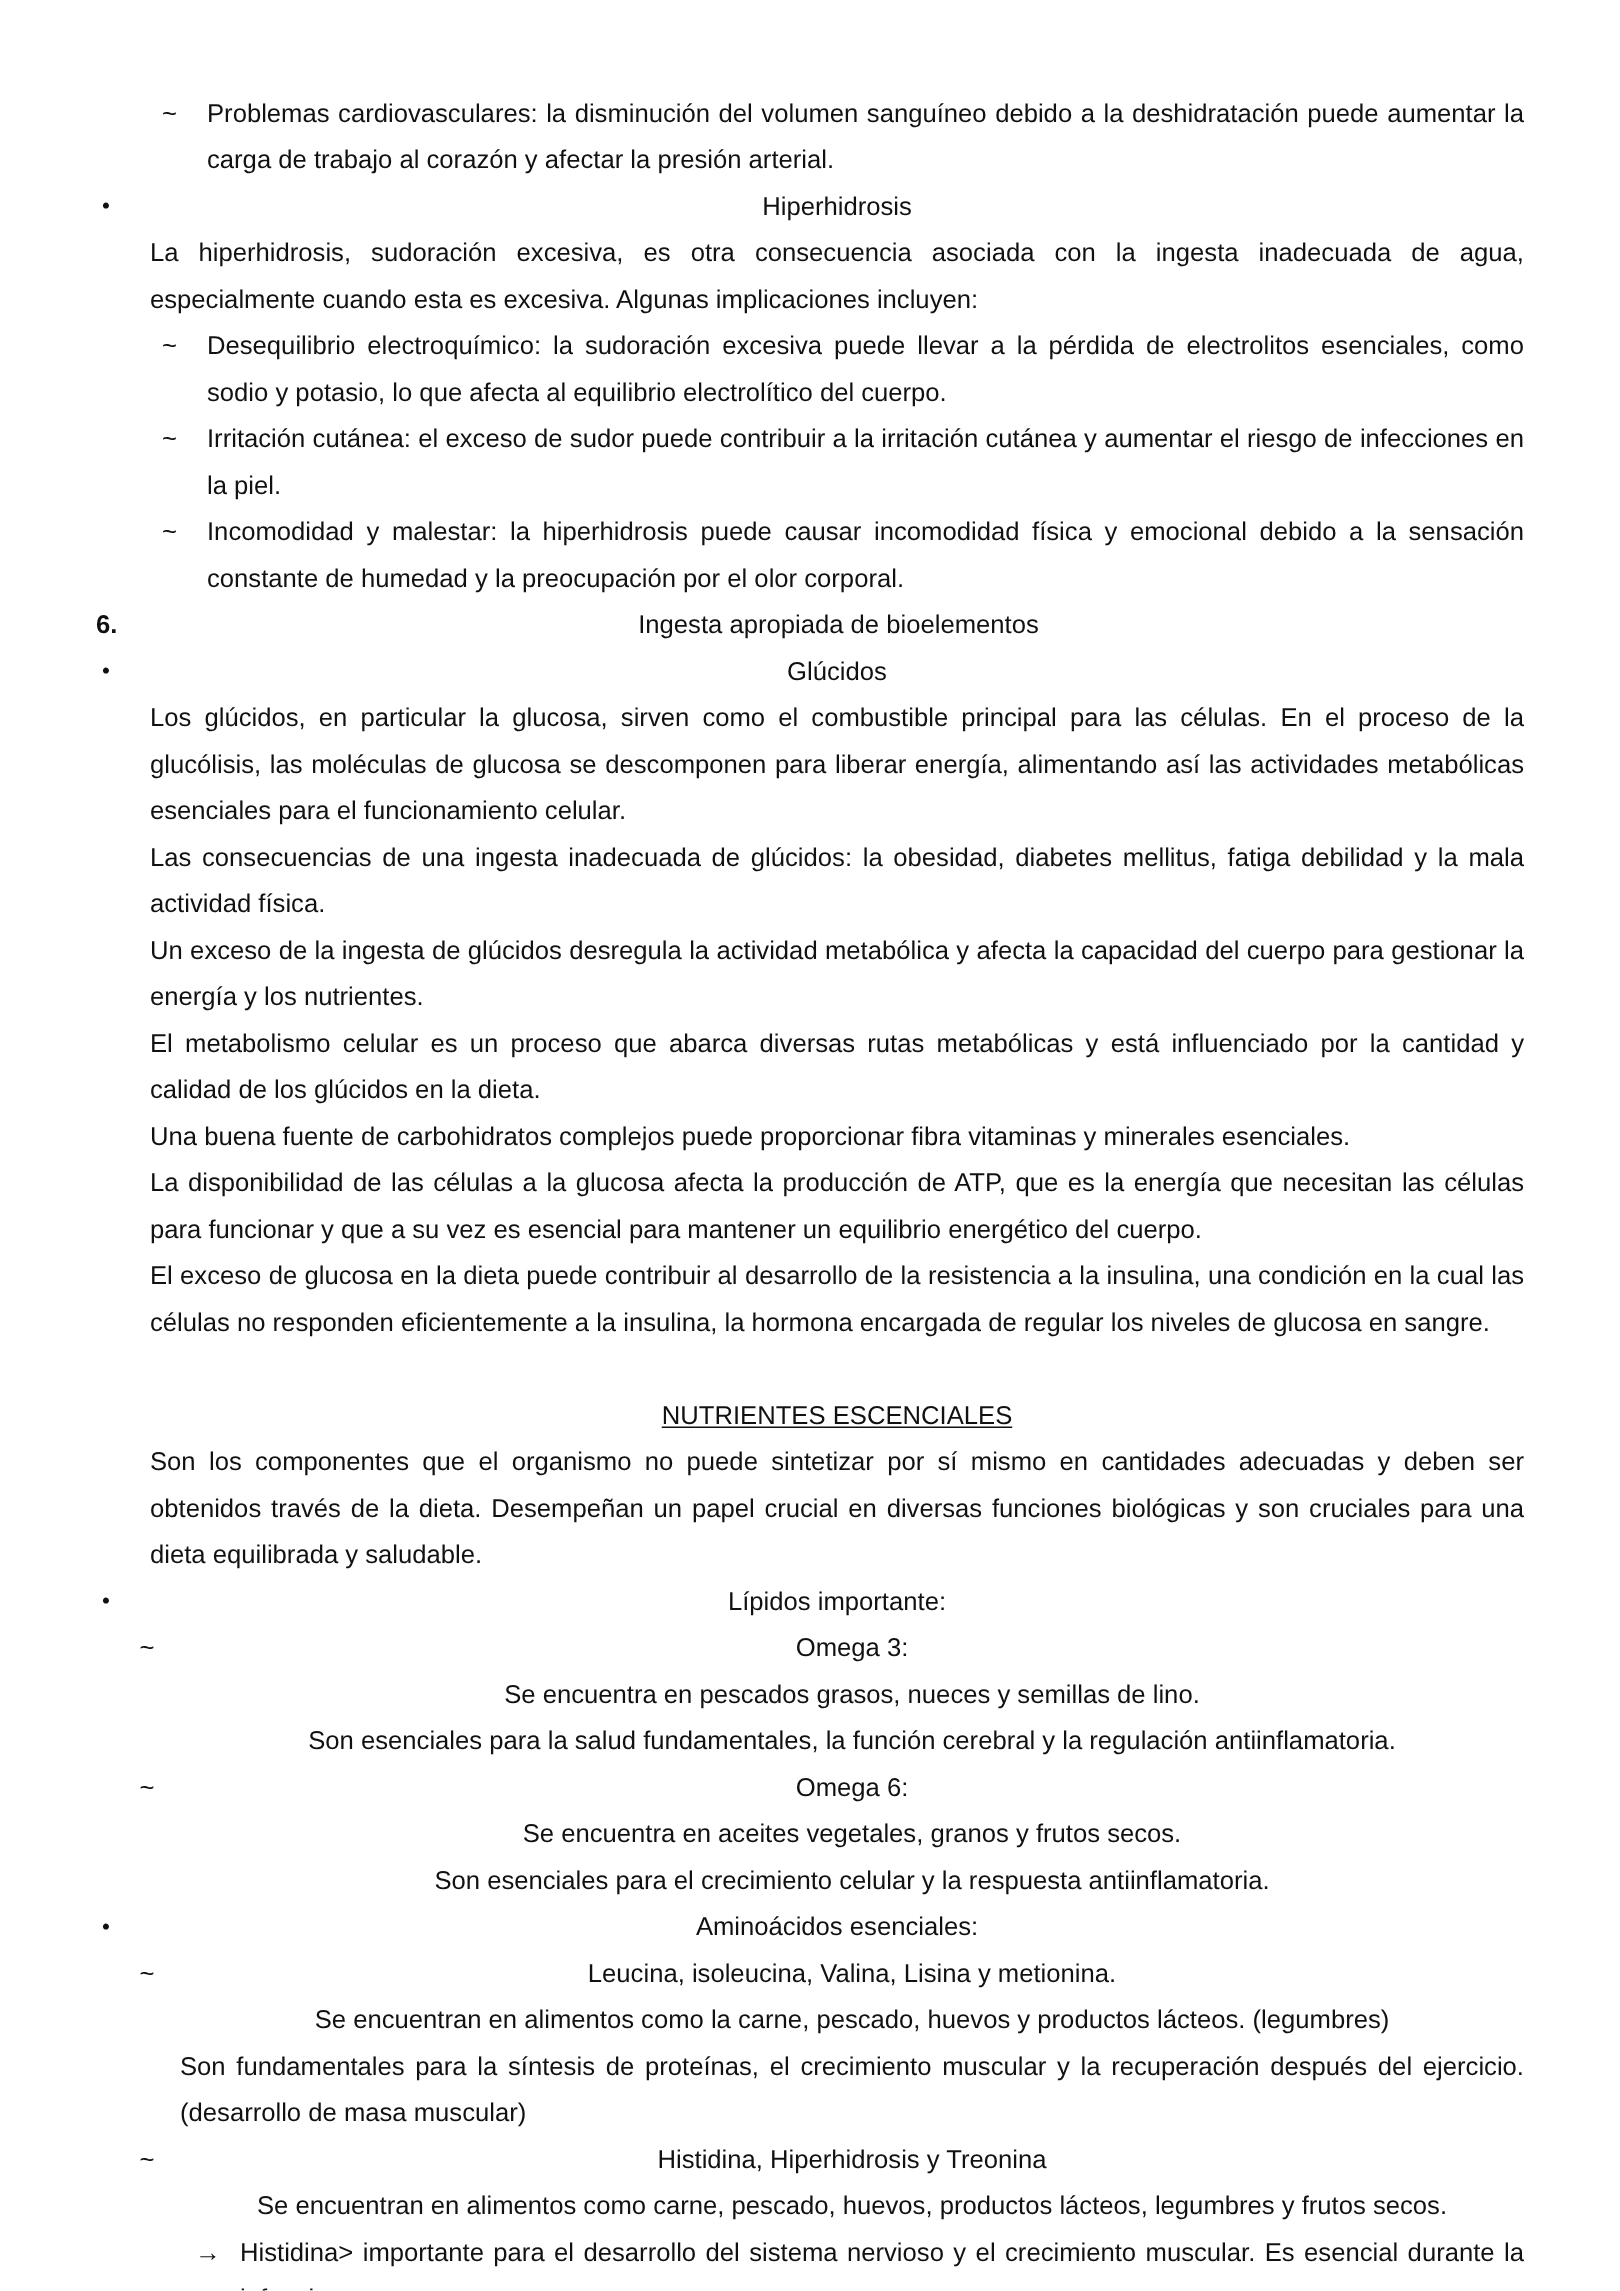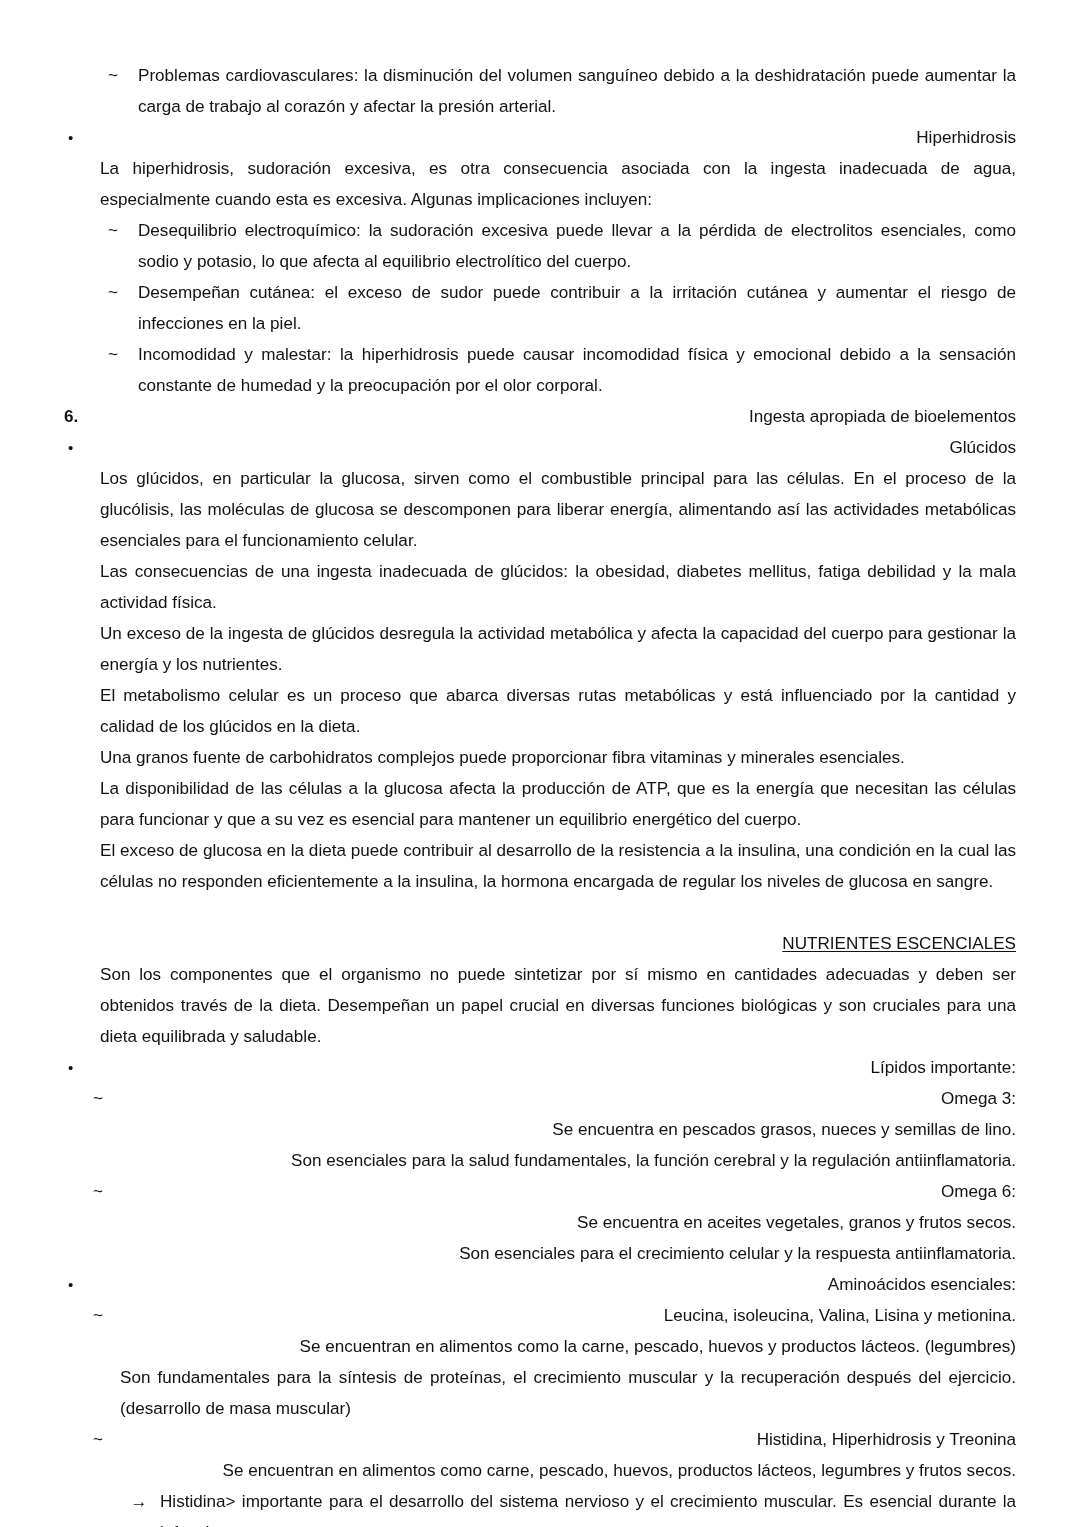--- a/index.html
+++ b/index.html
@@ -51,21 +51,21 @@
     flex: 1 1 auto;
     min-width: 0;
     text-align: justify;
     text-justify: inter-word;
   }
   .body > p {
     margin: 0;
   }
   .body > p.last-line,
   .body > p.nojust {
-    text-align: right;
+    text-align: center;
   }
 
   
   .lvl-bullet > .marker {
     width: 32px;
     margin-left: 4px;
     font-size: 15px;
   }
   .lvl-bullet > .body { }
 
@@ -129,21 +129,21 @@
     <div class="row lvl-tilde">
       <span class="marker">~</span>
       <div class="body">
         <p>Desequilibrio electroquímico: la sudoración excesiva puede llevar a la pérdida de electrolitos esenciales, como sodio y potasio, lo que afecta al equilibrio electrolítico del cuerpo.</p>
       </div>
     </div>
 
     <div class="row lvl-tilde">
       <span class="marker">~</span>
       <div class="body">
-        <p>Desempeñan cutánea: el exceso de sudor puede contribuir a la irritación cutánea y aumentar el riesgo de infecciones en la piel.</p>
+        <p>Irritación cutánea: el exceso de sudor puede contribuir a la irritación cutánea y aumentar el riesgo de infecciones en la piel.</p>
       </div>
     </div>
 
     <div class="row lvl-tilde">
       <span class="marker">~</span>
       <div class="body">
         <p>Incomodidad y malestar: la hiperhidrosis puede causar incomodidad física y emocional debido a la sensación constante de humedad y la preocupación por el olor corporal.</p>
       </div>
     </div>
 
@@ -155,21 +155,21 @@
     </div>
 
     <div class="row lvl-bullet">
       <span class="marker">•</span>
       <div class="body">
         <p class="nojust">Glúcidos</p>
         <p>Los glúcidos, en particular la glucosa, sirven como el combustible principal para las células. En el proceso de la glucólisis, las moléculas de glucosa se descomponen para liberar energía, alimentando así las actividades metabólicas esenciales para el funcionamiento celular.</p>
         <p>Las consecuencias de una ingesta inadecuada de glúcidos: la obesidad, diabetes mellitus, fatiga debilidad y la mala actividad física.</p>
         <p>Un exceso de la ingesta de glúcidos desregula la actividad metabólica y afecta la capacidad del cuerpo para gestionar la energía y los nutrientes.</p>
         <p>El metabolismo celular es un proceso que abarca diversas rutas metabólicas y está influenciado por la cantidad y calidad de los glúcidos en la dieta.</p>
-        <p>Una granos fuente de carbohidratos complejos puede proporcionar fibra vitaminas y minerales esenciales.</p>
+        <p>Una buena fuente de carbohidratos complejos puede proporcionar fibra vitaminas y minerales esenciales.</p>
         <p>La disponibilidad de las células a la glucosa afecta la producción de ATP, que es la energía que necesitan las células para funcionar y que a su vez es esencial para mantener un equilibrio energético del cuerpo.</p>
         <p>El exceso de glucosa en la dieta puede contribuir al desarrollo de la resistencia a la insulina, una condición en la cual las células no responden eficientemente a la insulina, la hormona encargada de regular los niveles de glucosa en sangre.</p>
         <div class="spacer-line"></div>
         <p class="nojust underline">NUTRIENTES ESCENCIALES</p>
         <p>Son los componentes que el organismo no puede sintetizar por sí mismo en cantidades adecuadas y deben ser obtenidos través de la dieta. Desempeñan un papel crucial en diversas funciones biológicas y son cruciales para una dieta equilibrada y saludable.</p>
       </div>
     </div>
 
     <div class="row lvl-bullet">
       <span class="marker">•</span>

